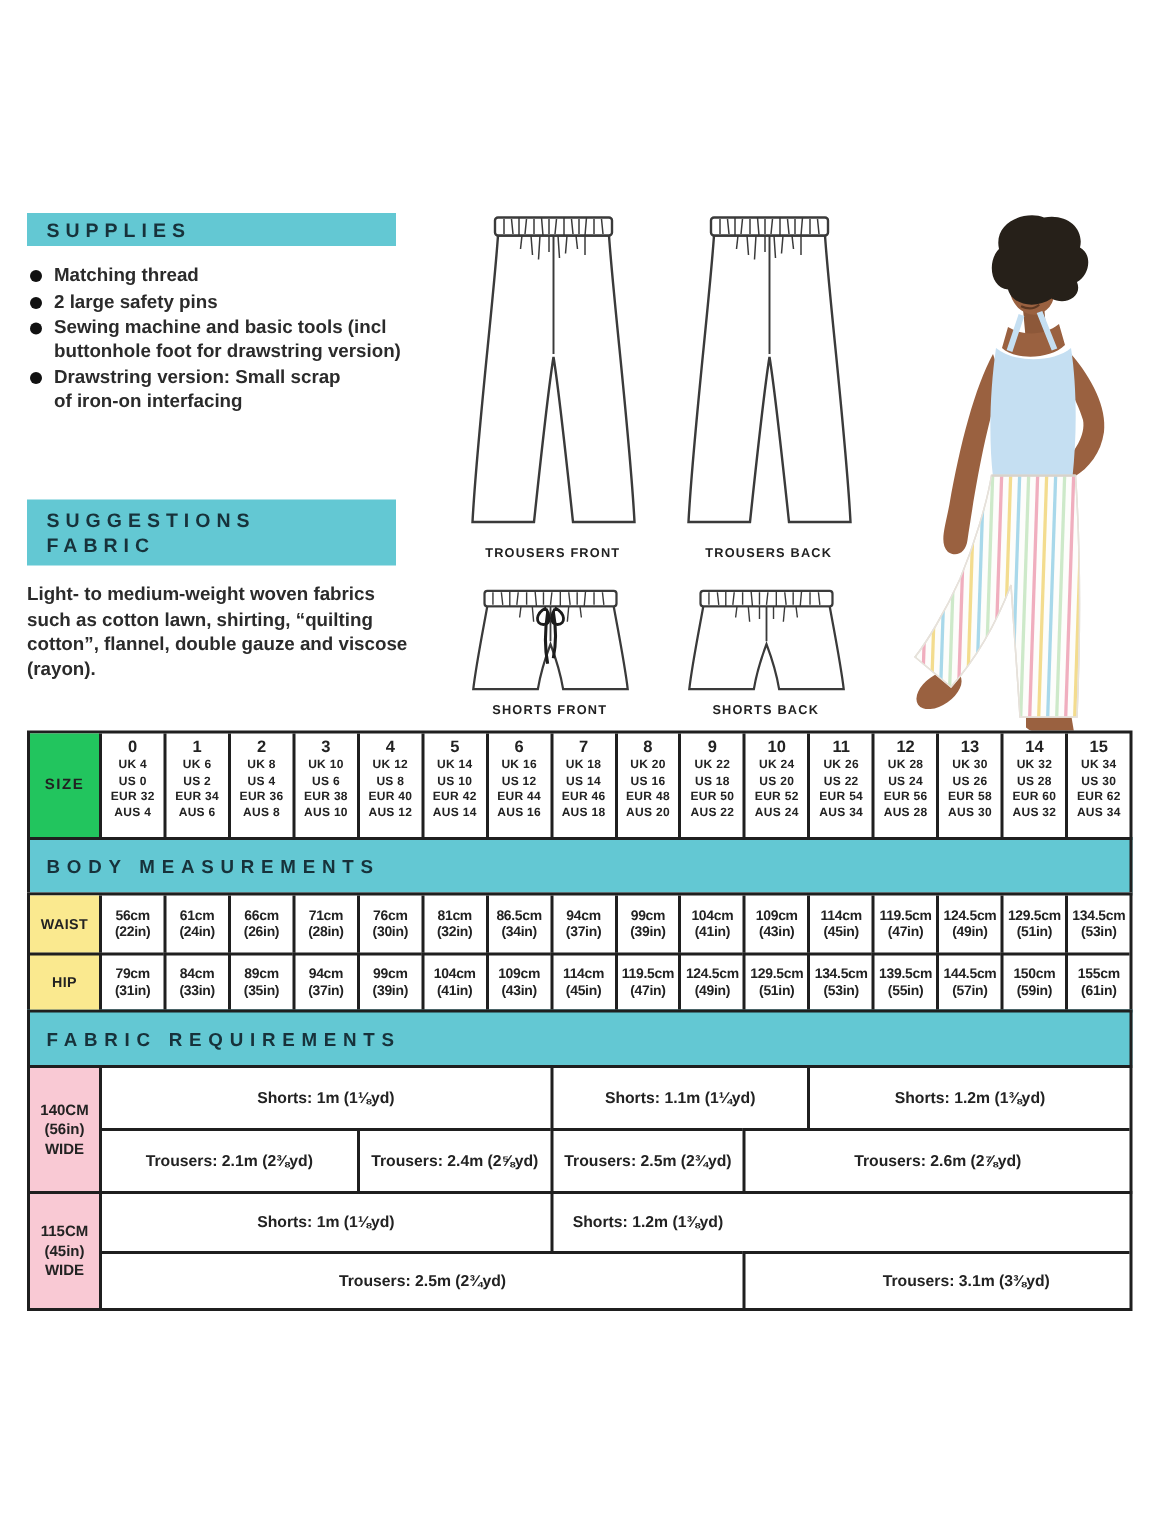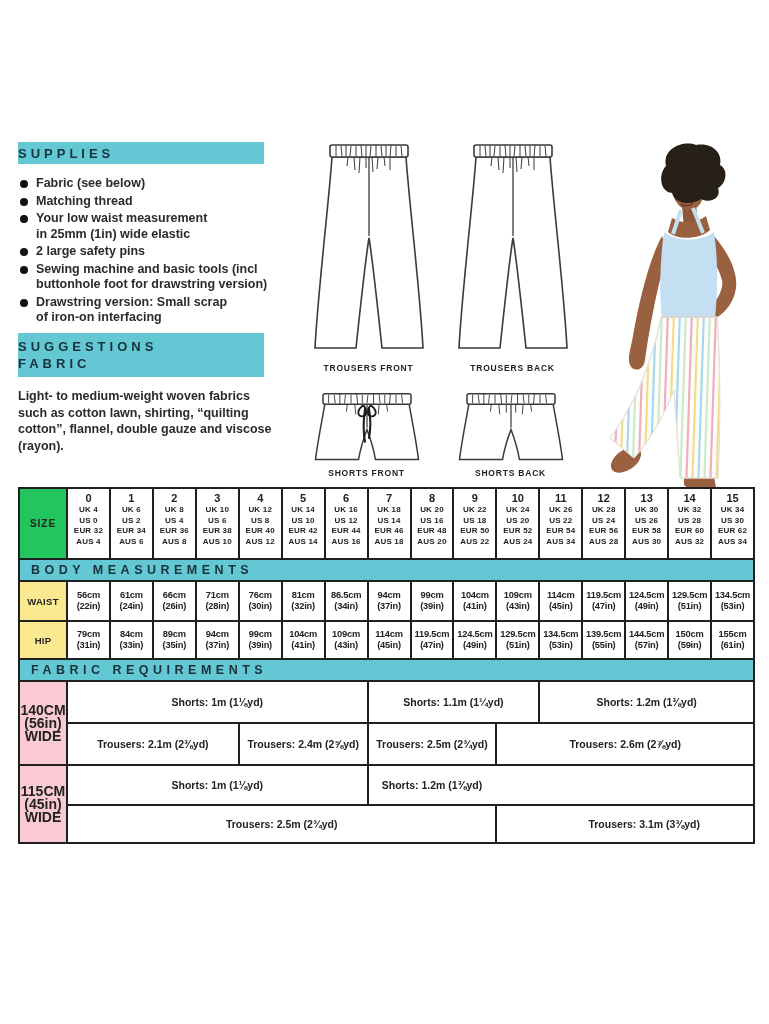--- a/index.html
+++ b/index.html
@@ -1,21 +1,21 @@
 <!DOCTYPE html>
 <html><head>
 <meta charset="utf-8">
 <style>
   html,body{margin:0;padding:0;background:#ffffff;}
   #page{position:relative;width:769px;height:1024px;background:#ffffff;
         font-family:"Liberation Sans",sans-serif;color:#2b2b2b;overflow:hidden;}
 
   
   .teal-bar{position:absolute;background:#63c8d3;display:flex;flex-direction:column;
-            justify-content:center;box-sizing:border-box;}
+            justify-content:center;padding-left:13px;box-sizing:border-box;}
   .teal-bar .bar-text{font-size:13px;font-weight:700;letter-spacing:4px;color:#17323b;line-height:17px;}
 
   
   #supplies-list{position:absolute;left:18px;top:176px;width:278px;list-style:none;margin:0;padding:0;}
   #supplies-list li{display:flex;margin-bottom:2px;}
   .bullet{flex:0 0 8px;width:8px;height:8px;border-radius:50%;background:#111;margin:4px 8px 0 2px;}
   .sup-text{font-size:12.5px;font-weight:600;line-height:15.5px;white-space:pre-line;color:#2b2b2b;}
 
   #fs-text{position:absolute;left:18px;top:388px;width:260px;font-size:12.5px;
            font-weight:600;line-height:16.5px;color:#2b2b2b;}
@@ -29,66 +29,57 @@
   #tables{position:absolute;left:18px;top:487px;width:737px;}
   .tbl-border{border:2px solid #1f1f1f;box-sizing:border-box;background:#fff;}
 
   #size-grid{display:grid;grid-template-columns:46px repeat(16,1fr);height:73px;}
   .size-head{background:#22c55e;display:flex;align-items:center;justify-content:center;
              font-size:10px;font-weight:700;letter-spacing:1px;color:#222;}
   .size-col{border-left:2px solid #1f1f1f;text-align:center;padding-top:3px;box-sizing:border-box;}
   .size-num{font-size:11px;font-weight:700;color:#222;margin-bottom:1px;}
   .size-line{font-size:8px;font-weight:700;line-height:10.5px;letter-spacing:0.2px;color:#222;}
 
-  .section-bar{height:24px;background:#63c8d3;border:2px solid #1f1f1f;box-sizing:border-box;
+  .section-bar{height:39px;background:#63c8d3;border:2px solid #1f1f1f;box-sizing:border-box;
                margin-top:-2px;display:flex;align-items:center;padding-left:11px;}
   .section-bar .bar-text{font-size:12.5px;font-weight:700;letter-spacing:4.5px;color:#17323b;}
 
   #meas-grid{display:grid;grid-template-columns:46px repeat(16,1fr);grid-template-rows:38px 38px;margin-top:-2px;}
   .meas-label{background:#fae98f;display:flex;align-items:center;justify-content:center;
               font-size:9.5px;font-weight:700;letter-spacing:0.3px;color:#222;}
   .meas-cell{border-left:2px solid #1f1f1f;display:flex;flex-direction:column;align-items:center;
              justify-content:center;box-sizing:border-box;}
   .row2{border-top:2px solid #1f1f1f;}
   .meas-cm,.meas-in{font-size:9.3px;font-weight:700;line-height:11.5px;color:#222;letter-spacing:-0.2px;}
 
   .fr-band{display:grid;grid-template-columns:46px repeat(16,1fr);margin-top:-2px;}
   .band1{grid-template-rows:40px 42px;}
   .band2{grid-template-rows:38px 38px;}
   .fr-label{background:#f9c9d4;grid-column:1;grid-row:1 / 3;display:flex;align-items:center;
-            justify-content:center;text-align:center;font-size:14px;font-weight:700;
+            justify-content:center;text-align:center;font-size:10px;font-weight:700;
             line-height:13px;white-space:pre-line;color:#222;}
   .fr-cell{border-left:2px solid #1f1f1f;display:flex;align-items:center;justify-content:center;
            font-size:10.5px;font-weight:700;color:#222;box-sizing:border-box;}
   .fr-trousers{border-top:2px solid #1f1f1f;}
 
   svg{display:block;}
 </style>
 </head>
 <body>
 
 <div id="page">
 
   <div class="teal-bar" style="left:18px;top:142px;width:246px;height:22px;">
     <span class="bar-text">SUPPLIES</span>
   </div>
 
   <ul id="supplies-list">
       <li>
         <span class="bullet"></span>
-        <span class="sup-text">Fabric (see below)</span>
-      </li>
-      <li>
-        <span class="bullet"></span>
         <span class="sup-text">Matching thread</span>
-      </li>
-      <li>
-        <span class="bullet"></span>
-        <span class="sup-text">Your low waist measurement
-in 25mm (1in) wide elastic</span>
       </li>
       <li>
         <span class="bullet"></span>
         <span class="sup-text">2 large safety pins</span>
       </li>
       <li>
         <span class="bullet"></span>
         <span class="sup-text">Sewing machine and basic tools (incl
 buttonhole foot for drawstring version)</span>
       </li>

